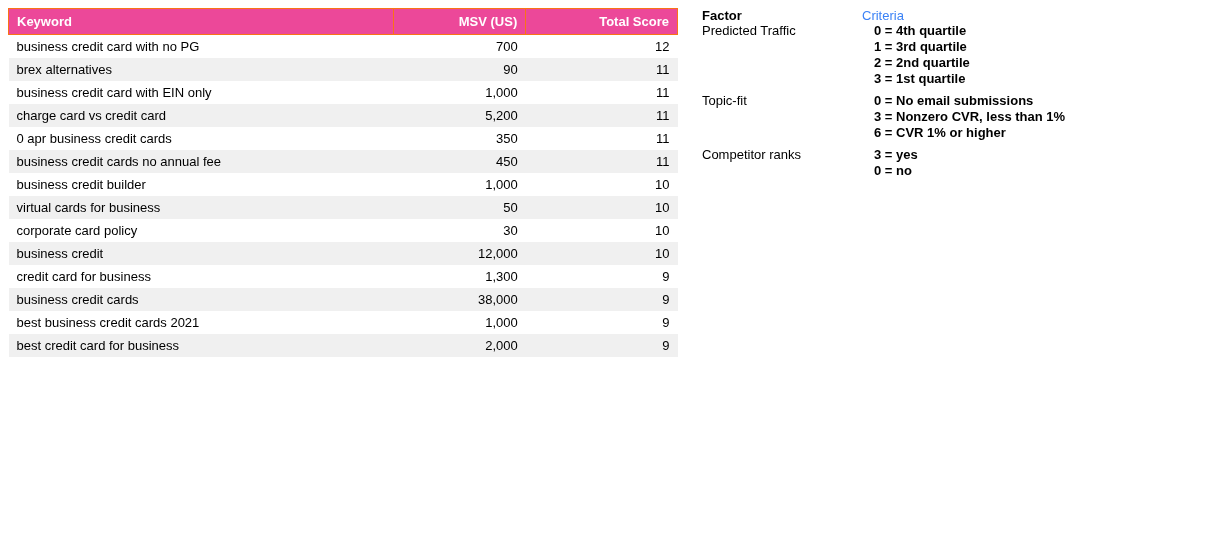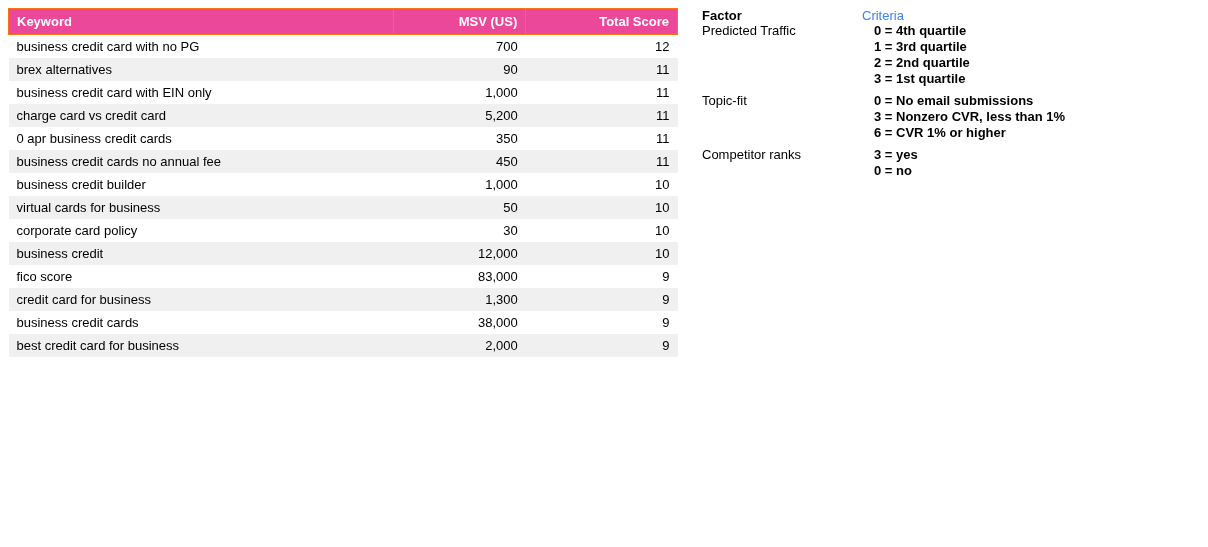--- a/index.html
+++ b/index.html
@@ -161,32 +161,32 @@
           <td>corporate card policy</td>
           <td class="num-col">30</td>
           <td class="num-col">10</td>
         </tr>
         <tr>
           <td>business credit</td>
           <td class="num-col">12,000</td>
           <td class="num-col">10</td>
         </tr>
         <tr>
-          <td>fico score</td>
-          <td class="num-col">83,000</td>
-          <td class="num-col">9</td>
-        </tr>
-        <tr>
           <td>credit card for business</td>
           <td class="num-col">1,300</td>
           <td class="num-col">9</td>
         </tr>
         <tr>
           <td>business credit cards</td>
           <td class="num-col">38,000</td>
+          <td class="num-col">9</td>
+        </tr>
+        <tr>
+          <td>best business credit cards 2021</td>
+          <td class="num-col">1,000</td>
           <td class="num-col">9</td>
         </tr>
         <tr>
           <td>best credit card for business</td>
           <td class="num-col">2,000</td>
           <td class="num-col">9</td>
         </tr>
       </tbody>
   </table>
 </div>

